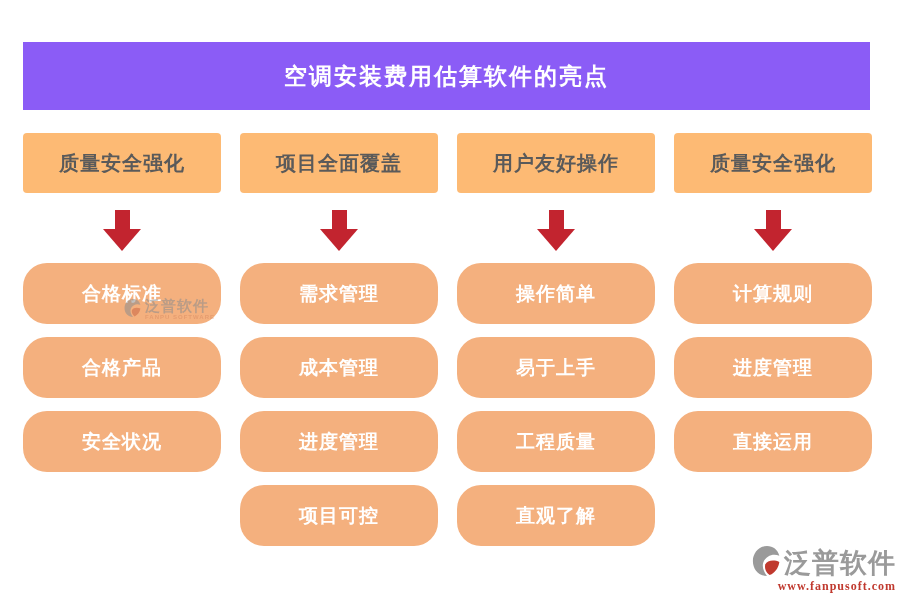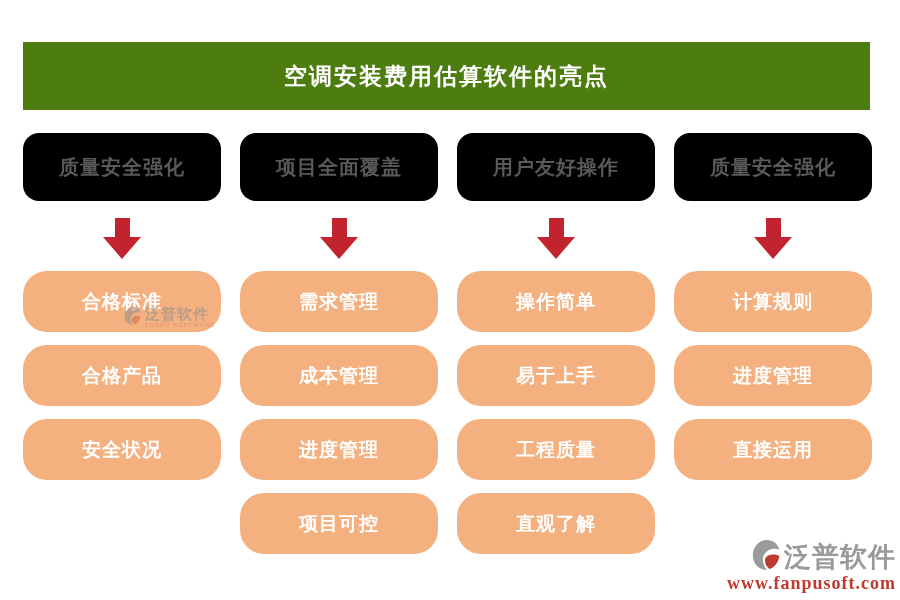--- a/index.html
+++ b/index.html
@@ -11,43 +11,43 @@
     font-family: "Liberation Sans", sans-serif;
     overflow: hidden;
     position: relative;
   }
   .banner {
     position: absolute;
     left: 23px;
     top: 42px;
     width: 847px;
     height: 68px;
-    background: #4d7c0f;
+    background: #8b5cf6;
     color: #ffffff;
     font-size: 23px;
     font-weight: bold;
     letter-spacing: 2px;
     display: flex;
     align-items: center;
     justify-content: center;
   }
   .grid {
     position: absolute;
     left: 23px;
     top: 133px;
     width: 849px;
     display: grid;
     grid-template-columns: repeat(4, 1fr);
     column-gap: 19px;
   }
   .column { display: block; }
   .header-box {
-    height: 68px;
-    background: #000000;
-    border-radius: 16px;
+    height: 60px;
+    background: #fdba74;
+    border-radius: 4px;
     color: #5a5a5a;
     font-size: 20px;
     font-weight: bold;
     letter-spacing: 1px;
     display: flex;
     align-items: center;
     justify-content: center;
   }
   .arrow {
     width: 38px;
@@ -122,21 +122,21 @@
   .fl-brand {
     color: #9a9a9a;
     font-size: 27px;
     font-weight: bold;
     letter-spacing: 1px;
     line-height: 30px;
   }
   .fl-url {
     color: #c0392e;
     font-family: "Liberation Serif", serif;
-    font-size: 18px;
+    font-size: 12px;
     font-weight: bold;
     letter-spacing: 1px;
     margin-top: -2px;
   }
 </style>
 </head>
 <body>
 
 <div class="banner">空调安装费用估算软件的亮点</div>
 

